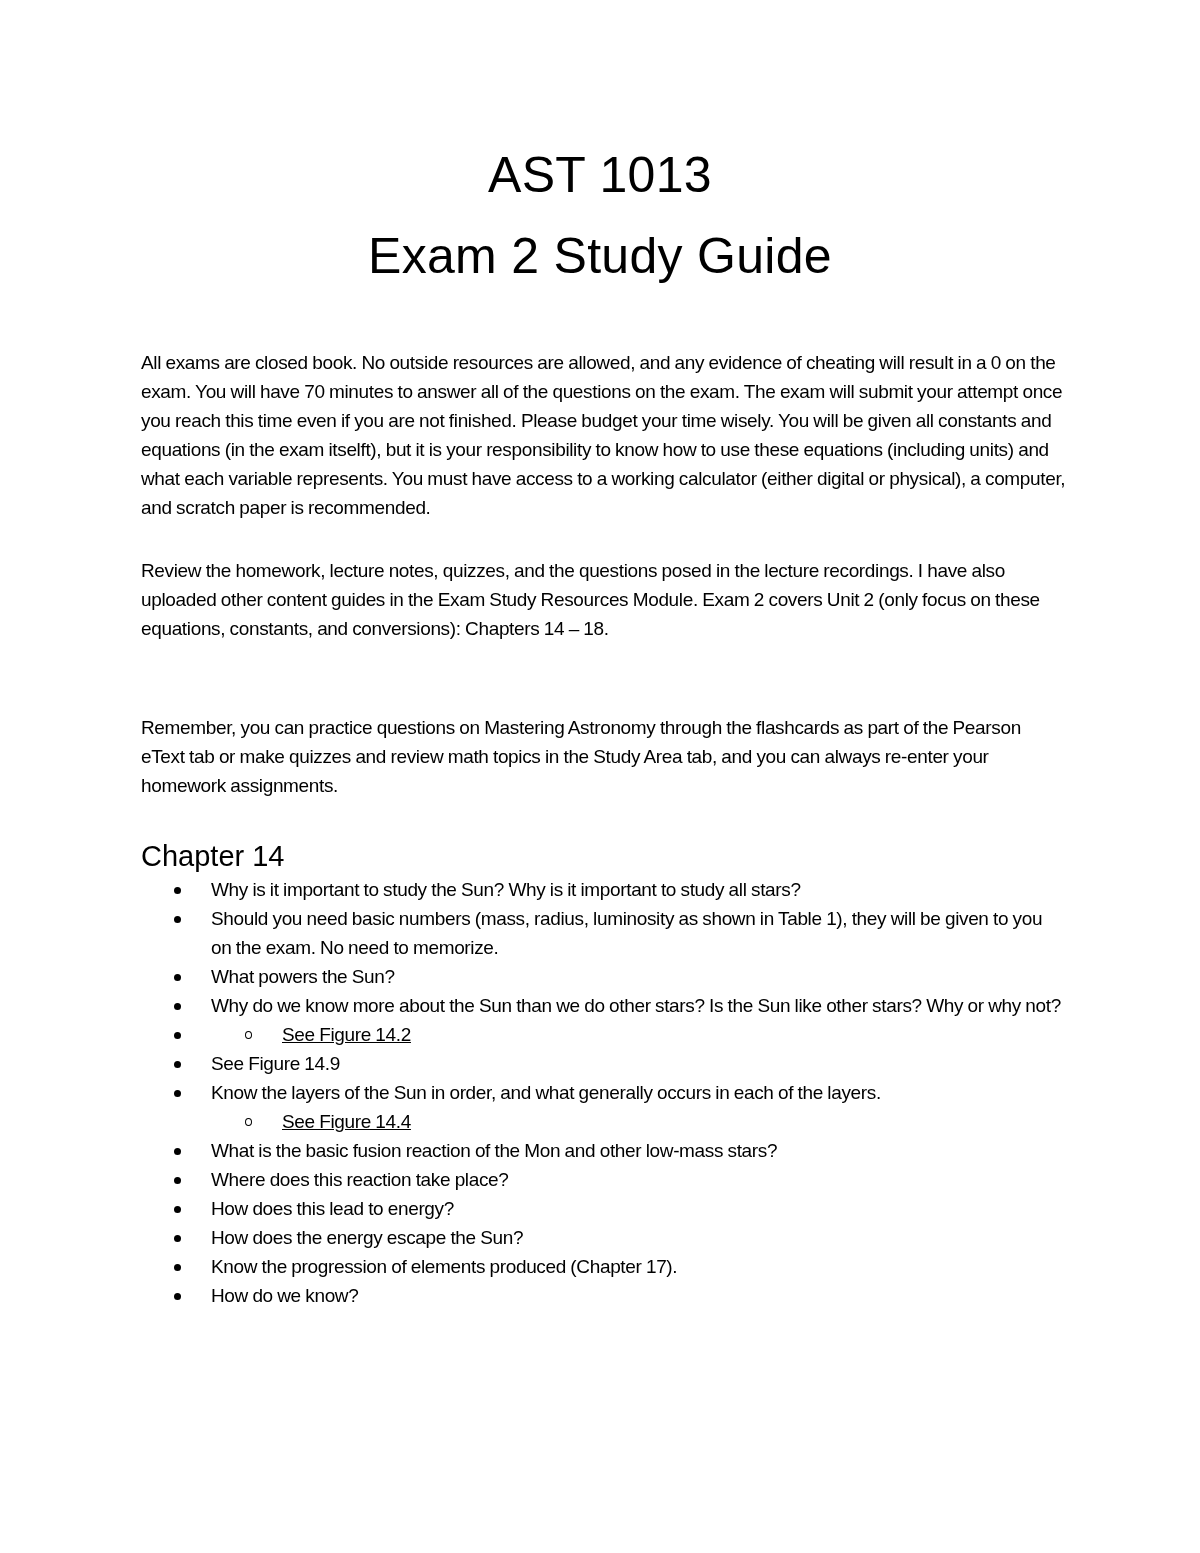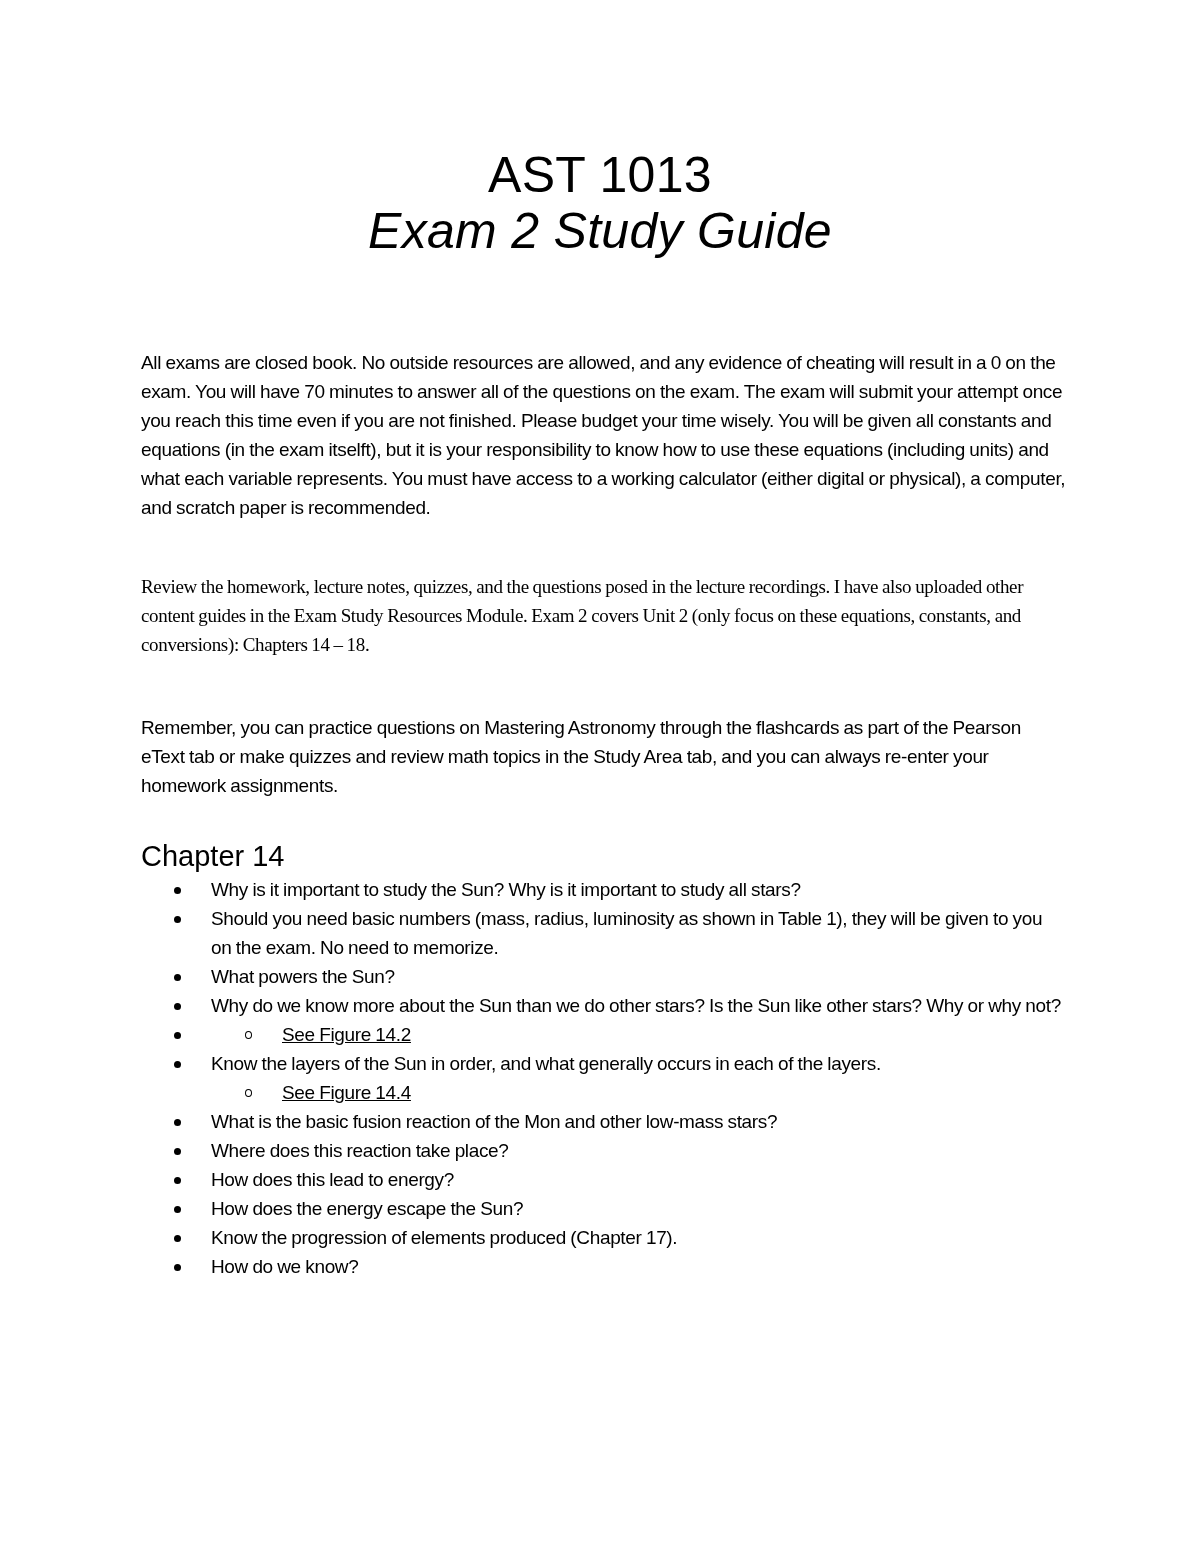--- a/index.html
+++ b/index.html
@@ -2,25 +2,25 @@
 <html><head>
 <meta charset="utf-8">
 <style>
   html, body { margin: 0; padding: 0; background: #ffffff; }
   body { width: 1200px; height: 1553px; position: relative; overflow: hidden;
          font-family: "Liberation Sans", "DejaVu Sans", sans-serif; color: #000; }
   .page { position: absolute; left: 0; top: 0; width: 1200px; height: 1553px; }
   .title { position: absolute; left: 0; width: 1200px; text-align: center;
            font-size: 50px; line-height: 1; font-weight: normal; letter-spacing: 0.3px; }
   .title1 { top: 150px; }
-  .title2 { top: 206px; font-style: italic; }
+  .title2 { top: 231px; }
   .para { position: absolute; left: 141px; width: 925px; font-size: 19px; line-height: 29px;
           letter-spacing: -0.35px; word-spacing: -0.5px; }
   .p1 { top: 348px; }
-  .p2 { top: 572px; font-family: Liberation Serif, serif; }
+  .p2 { top: 556px; }
   .p3 { top: 713px; }
   .heading { position: absolute; left: 141px; top: 838px; font-size: 29px; line-height: 36px; }
   .list { position: absolute; left: 141px; top: 875px; width: 925px; margin: 0; padding: 0; list-style: none;
           font-size: 19px; line-height: 29px; letter-spacing: -0.35px; word-spacing: -0.5px; }
   .li { position: relative; padding-left: 70px; }
   .li .bullet { position: absolute; left: 33px; top: 12px; width: 7px; height: 7px; border-radius: 50%; background: #000; }
   .li.sub { padding-left: 141px; text-decoration: underline; }
   .li.sub .bullet { left: 104px; top: 11px; width: 7px; height: 8px; border: 1.3px solid #000; background: transparent; box-sizing: border-box; }
 </style>
 </head>
@@ -36,20 +36,21 @@
 
   <div class="heading">Chapter 14</div>
 
   <ul class="list">
     <li class="li"><span class="bullet"></span><span>Why is it important to study the Sun? Why is it important to study all stars?</span></li>
     <li class="li"><span class="bullet"></span><span>Should you need basic numbers (mass, radius, luminosity as shown in Table 1), they will be given to you on the exam.  No need to memorize.</span></li>
     <li class="li"><span class="bullet"></span><span>What powers the Sun?</span></li>
     <li class="li"><span class="bullet"></span><span>Why do we know more about the Sun than we do other stars?  Is the Sun like other stars? Why or why not?</span></li>
     <li class="li"><span class="bullet"></span></li>
     <li class="li sub"><span class="bullet"></span><span>See Figure 14.2</span></li>
+    <li class="li"><span class="bullet"></span><span>See Figure 14.9</span></li>
     <li class="li"><span class="bullet"></span><span>Know the layers of the Sun in order, and what generally occurs in each of the layers.</span></li>
     <li class="li sub"><span class="bullet"></span><span>See Figure 14.4</span></li>
     <li class="li"><span class="bullet"></span><span>What is the basic fusion reaction of the Mon and other low-mass stars?</span></li>
     <li class="li"><span class="bullet"></span><span>Where does this reaction take place?</span></li>
     <li class="li"><span class="bullet"></span><span>How does this lead to energy?</span></li>
     <li class="li"><span class="bullet"></span><span>How does the energy escape the Sun?</span></li>
     <li class="li"><span class="bullet"></span><span>Know the progression of elements produced (Chapter 17).</span></li>
     <li class="li"><span class="bullet"></span><span>How do we know?</span></li>
   </ul>
 </div>

